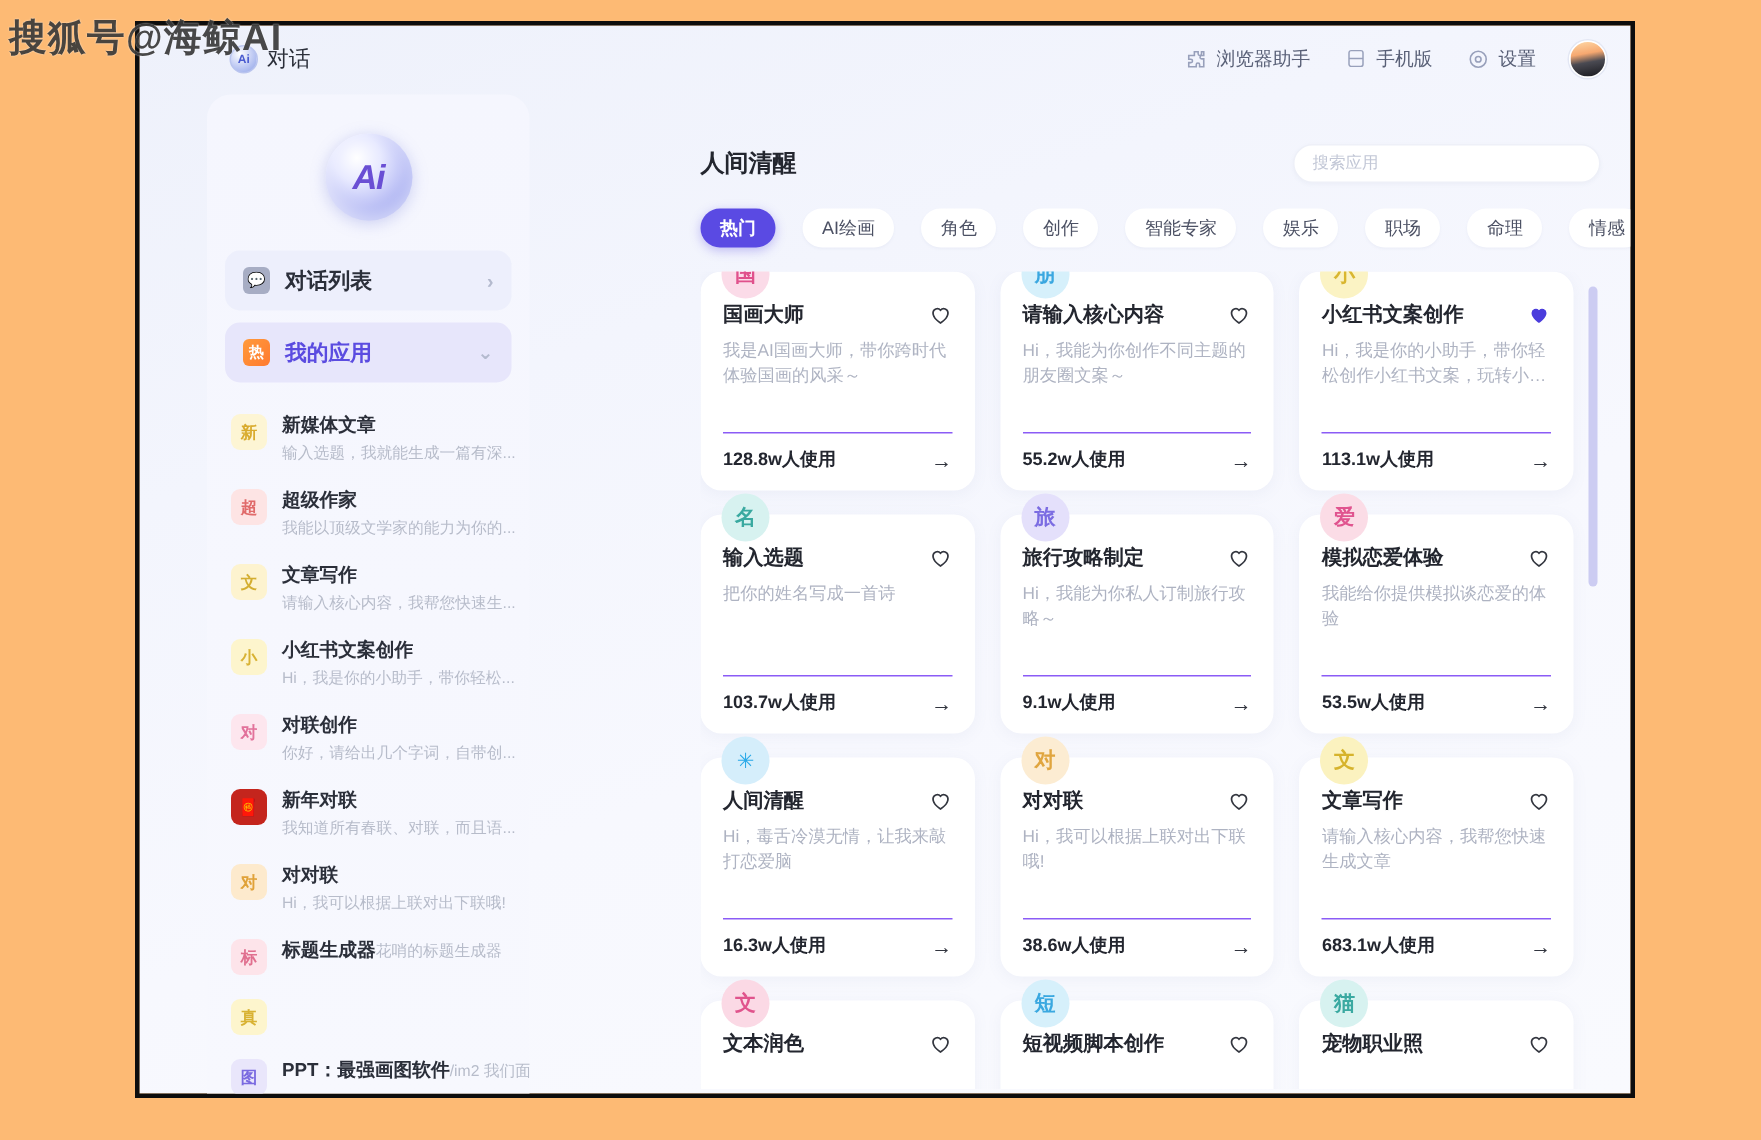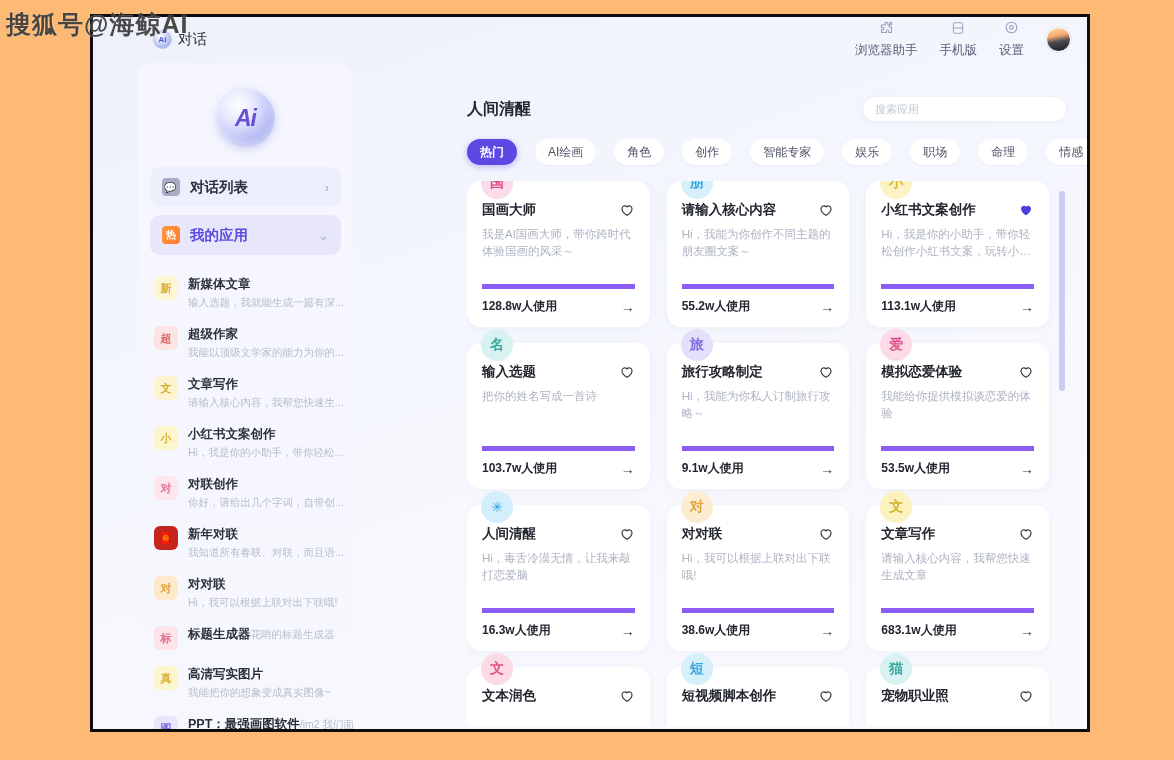--- a/index.html
+++ b/index.html
@@ -38,21 +38,21 @@
   .brand { display:flex; align-items:center; gap:6px; }
   .brand-logo {
     width:19px; height:19px; border-radius:50%;
     background: radial-gradient(circle at 35% 30%, #ffffff 0%, #c9d2f5 45%, #8ea2e8 100%);
     border:1px solid #b9c4ee;
     display:flex; align-items:center; justify-content:center;
     font-size:8px; font-weight:700; color:#4a5bd0;
   }
   .brand-title { font-size:14.5px; font-weight:400; color:#2b2f3a; }
   .topbar-right { margin-left:auto; display:flex; align-items:center; gap:22px; }
-  .tb-item { display:flex; align-items:center; gap:6px; font-size:12.5px; color:#596077; cursor:pointer;flex-direction:column; }
+  .tb-item { display:flex; align-items:center; gap:6px; font-size:12.5px; color:#596077; cursor:pointer; }
   .tb-ico { width:16px; height:16px; display:inline-flex; align-items:center; justify-content:center; color:#98a0bb; }
   .tb-ico svg { display:block; }
   .avatar {
     width:25px; height:25px; border-radius:50%;
     background: linear-gradient(170deg, #ffd9a8 0%, #f6a870 35%, #4a4a52 58%, #18181d 100%);
     border:1.5px solid #fff;
     box-shadow:0 0 0 1px #e3e7f4;
   }
 
   
@@ -144,21 +144,21 @@
   }
   .card-top { display:flex; align-items:center; margin-top:6px; }
   .card-name { font-size:13.5px; font-weight:700; color:#23262f; }
   .heart { margin-left:auto; width:16px; height:16px; cursor:pointer; }
   .heart svg { display:block; }
   .card-desc {
     margin-top:7px; font-size:11.5px; line-height:17px; color:#aeb3c2;
     display:-webkit-box; -webkit-line-clamp:2; -webkit-box-orient:vertical; overflow:hidden;
   }
   .card-foot {
-    margin-top:auto; border-top:5px solid #8b5cf6; padding-top:9px;
+    margin-top:auto; border-top:1px solid #8b5cf6; padding-top:9px;
     display:flex; align-items:center;
   }
   .card-uses { font-size:12px; font-weight:700; color:#23262f; }
   .arrow { margin-left:auto; color:#32353f; font-size:14px; }
 
   .scrollbar {
     position:absolute; right:2px; top:0; width:6px; height:545px;
   }
   .sb-thumb {
     position:absolute; top:10px; left:0; width:6px; height:200px;
@@ -253,21 +253,20 @@
           <div class="app-item">
             <span class="app-av" style="background:#fdeacd;color:#e0a239">对</span>
             <span class="app-txt"><span class="app-nm">对对联</span><span class="app-ds">Hi，我可以根据上联对出下联哦!</span></span>
           </div>
           <div class="app-item">
             <span class="app-av" style="background:#fde4ea;color:#e0708f">标</span>
             <span class="app-txt"><span class="app-nm">标题生成器</span><span class="app-ds">花哨的标题生成器</span></span>
           </div>
           <div class="app-item">
             <span class="app-av" style="background:#fdf5cd;color:#d8b233">真</span>
-            <span class="app-txt"><span class="app-nm">高清写实图片</span><span class="app-ds">我能把你的想象变成真实图像~</span></span>
           </div>
           <div class="app-item">
             <span class="app-av" style="background:#e9e6fb;color:#7a6ae0">图</span>
             <span class="app-txt"><span class="app-nm">PPT：最强画图软件</span><span class="app-ds">/im2    我们面important于PPT绘图协...</span></span>
           </div>
         </div>
     </div>
 
     <div class="main">
       <div class="main-head">

